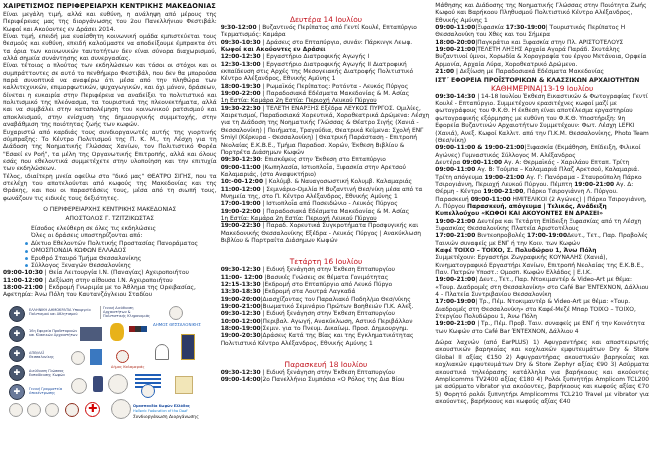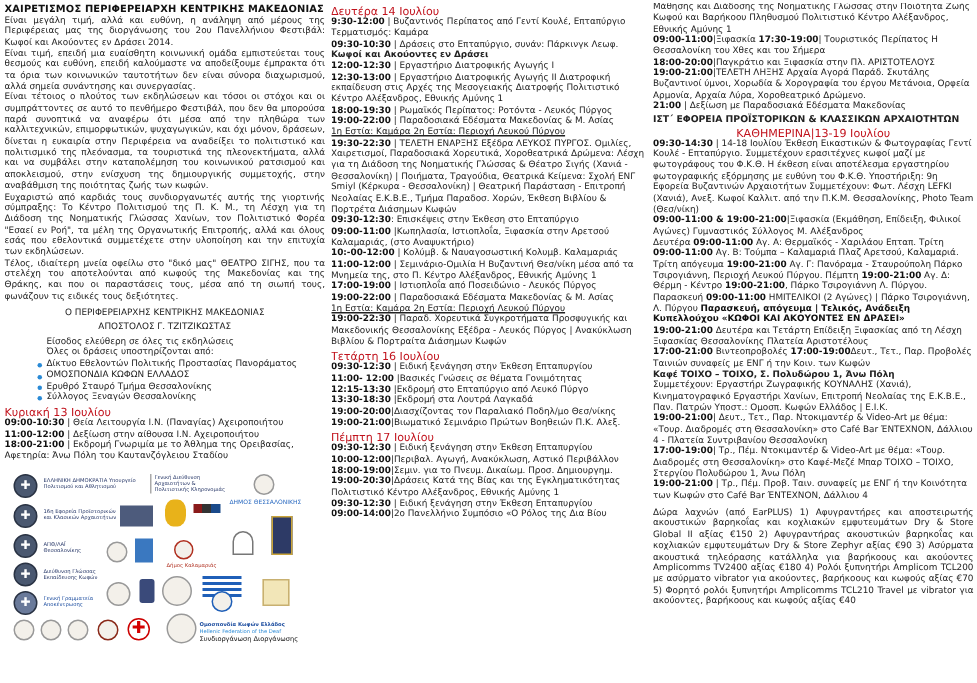--- a/index.html
+++ b/index.html
@@ -11,21 +11,21 @@
   .col3{width:215px;}
   .title{font-weight:bold;font-size:6.6px;line-height:8px;letter-spacing:0.1px;margin-bottom:1px;color:#111;}
   .para{text-align:justify;margin:0;}
   .center{text-align:center;}
   .sign{margin-top:3px;}
   .sign div{line-height:8.6px;}
   .free{margin-top:3px;padding-left:28px;}
   ul.supp{margin:0;padding-left:22px;list-style:none;}
   ul.supp li{position:relative;padding-left:6px;}
   ul.supp li::before{content:"";position:absolute;left:0;top:2.5px;width:3px;height:3px;background:#2a8ad6;border-radius:50%;}
-  .day{color:#c1121c;font-size:7.4px;line-height:9px;margin-top:1px;}
+  .day{color:#c1121c;font-size:7.4px;line-height:9px;margin-top:13px;text-align:center;}
   .ev b{font-weight:bold;color:#111;}
   .u{text-decoration:underline;}
   .bold{font-weight:bold;}
   .sect{font-weight:bold;font-size:6.2px;margin-top:1px;}
   .daily{color:#c1121c;text-align:center;font-size:7.4px;line-height:9px;}
   .gifts{text-align:justify;margin-top:4px;}
   .logos{margin-top:5px;position:relative;height:118px;}
   .logo{position:absolute;box-sizing:border-box;}
   .seal{border-radius:50%;background:#4a5870;border:1px solid #2a3344;}
   .seal::after{content:"✚";color:#fff;font-size:8px;position:absolute;left:50%;top:50%;transform:translate(-50%,-50%);}
@@ -53,21 +53,20 @@
       <div>ΑΠΟΣΤΟΛΟΣ Γ. ΤΖΙΤΖΙΚΩΣΤΑΣ</div>
     </div>
     <div class="free">Είσοδος ελεύθερη σε όλες τις εκδηλώσεις</div>
     <div style="padding-left:28px">Όλες οι δράσεις υποστηρίζονται από:</div>
     <ul class="supp">
       <li>Δίκτυο Εθελοντών Πολιτικής Προστασίας Πανοράματος</li>
       <li>ΟΜΟΣΠΟΝΔΙΑ ΚΩΦΩΝ ΕΛΛΑΔΟΣ</li>
       <li>Ερυθρό Σταυρό Τμήμα Θεσσαλονίκης</li>
       <li>Σύλλογος Ξεναγών Θεσσαλονίκης</li>
     </ul>
-    <div class="day">Κυριακή 13 Ιουλίου</div>
     <div class="ev"><b>09:00-10:30</b><span> | Θεία Λειτουργία Ι.Ν. (Παναγίας) Αχειροποιήτου</span></div>
     <div class="ev"><b>11:00-12:00</b><span> | Δεξίωση στην αίθουσα Ι.Ν. Αχειροποιήτου</span></div>
     <div class="ev"><b>18:00-21:00</b><span> | Εκδρομή Γνωριμία με το Άθλημα της Ορειβασίας, Αφετηρία: Άνω Πόλη του Καυτανζόγλειου Σταδίου</span></div>
 
     <div class="logos">
       <div class="logo seal" style="left:6px;top:2px;width:16px;height:16px"></div>
       <div class="ltxt" style="left:26px;top:4px;width:70px">ΕΛΛΗΝΙΚΗ ΔΗΜΟΚΡΑΤΙΑ Υπουργείο Πολιτισμού και Αθλητισμού</div>
       <div class="ltxt" style="left:97px;top:2px;width:50px;border-left:1px solid #aaa;padding-left:2px">Γενική Διεύθυνση Αρχαιοτήτων &amp; Πολιτιστικής Κληρονομιάς</div>
       <div class="logo circ" style="left:166px;top:2px;width:14px;height:14px"></div>
       <div class="ltxt" style="left:150px;top:19px;width:60px;color:#2a6ac1;font-size:4px">ΔΗΜΟΣ ΘΕΣΣΑΛΟΝΙΚΗΣ</div>
@@ -134,26 +133,26 @@
     <div class="ev"><b>19:00-22:30</b><span> | Παραδ. Χορευτικά Συγκροτήματα Προσφυγικής και Μακεδονικής Θεσσαλονίκης Εξέδρα - Λευκός Πύργος | Ανακύκλωση Βιβλίου &amp; Πορτραίτα Διάσημων Κωφών</span></div>
 
     <div class="day">Τετάρτη 16 Ιουλίου</div>
     <div class="ev"><b>09:30-12:30</b><span> | Ειδική ξενάγηση στην Έκθεση Επταπυργίου</span></div>
     <div class="ev"><b>11:00- 12:00</b><span> |Βασικές Γνώσεις σε θέματα Γονιμότητας</span></div>
     <div class="ev"><b>12:15-13:30</b><span> |Εκδρομή στο Επταπύργιο από Λευκό Πύργο</span></div>
     <div class="ev"><b>13:30-18:30</b><span> |Εκδρομή στα Λουτρά Λαγκαδά</span></div>
     <div class="ev"><b>19:00-20:00</b><span>|Διασχίζοντας τον Παραλιακό Ποδηλ/μο Θεσ/νίκης</span></div>
     <div class="ev"><b>19:00-21:00</b><span>|Βιωματικό Σεμινάριο Πρώτων Βοηθειών Π.Κ. Αλεξ.</span></div>
 
-    <div class="day">Πέμπτη 17 Ιουλίου</div>
     <div class="ev"><b>09:30-12:30</b><span> | Ειδική ξενάγηση στην Έκθεση Επταπυργίου</span></div>
     <div class="ev"><b>10:00-12:00</b><span>|Περιβαλ. Αγωγή, Ανακύκλωση, Αστικό Περιβάλλον</span></div>
     <div class="ev"><b>18:00-19:00</b><span>|Σεμιν. για το Πνευμ. Δικαίωμ. Προσ. Δημιουργημ.</span></div>
     <div class="ev"><b>19:00-20:30</b><span>|Δράσεις Κατά της Βίας και της Εγκληματικότητας Πολιτιστικό Κέντρο Αλέξανδρος, Εθνικής Αμύνης 1</span></div>
 
+    <div class="day">Παρασκευή 18 Ιουλίου</div>
     <div class="ev"><b>09:30-12:30</b><span> | Ειδική ξενάγηση στην Έκθεση Επταπυργίου</span></div>
     <div class="ev"><b>09:00-14:00</b><span>|2ο Πανελλήνιο Συμπόσιο «Ο Ρόλος της Δια Βίου</span></div>
   </div>
 
   <div class="col col3">
     <div class="ev">Μάθησης και Διάδοσης της Νοηματικής Γλώσσας στην Ποιότητα Ζωής Κωφού και Βαρήκοου Πληθυσμού Πολιτιστικό Κέντρο Αλέξανδρος, Εθνικής Αμύνης 1</div>
     <div class="ev"><b>09:00-11:00</b><span>|Ξιφασκία </span><b>17:30-19:00</b><span>| Τουριστικός Περίπατος Η Θεσσαλονίκη του Χθες και του Σήμερα</span></div>
     <div class="ev"><b>18:00-20:00</b><span>|Παγκράτιο και Ξιφασκία στην Πλ. ΑΡΙΣΤΟΤΕΛΟΥΣ</span></div>
     <div class="ev"><b>19:00-21:00</b><span>|ΤΕΛΕΤΗ ΛΗΞΗΣ Αρχαία Αγορά Παράδ. Σκυτάλης Βυζαντινοί ύμνοι, Χορωδία &amp; Χορογραφία του έργου Μετάνοια, Ορφεία Αρμονία, Αρχαία Λύρα, Χοροθεατρικό Δρώμενο.</span></div>
     <div class="ev"><b>21:00</b><span> | Δεξίωση με Παραδοσιακά Εδέσματα Μακεδονίας</span></div>

